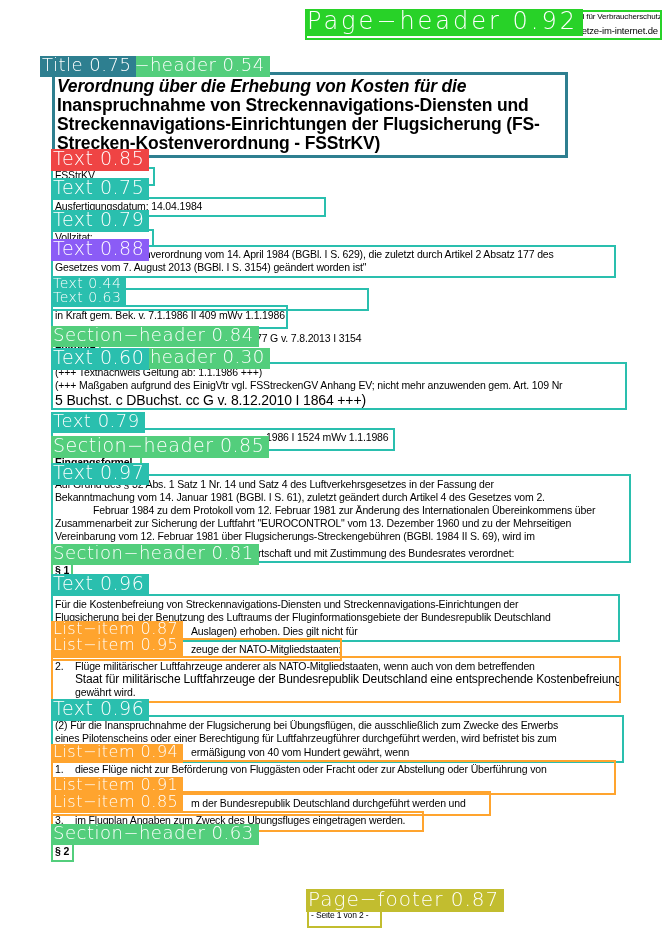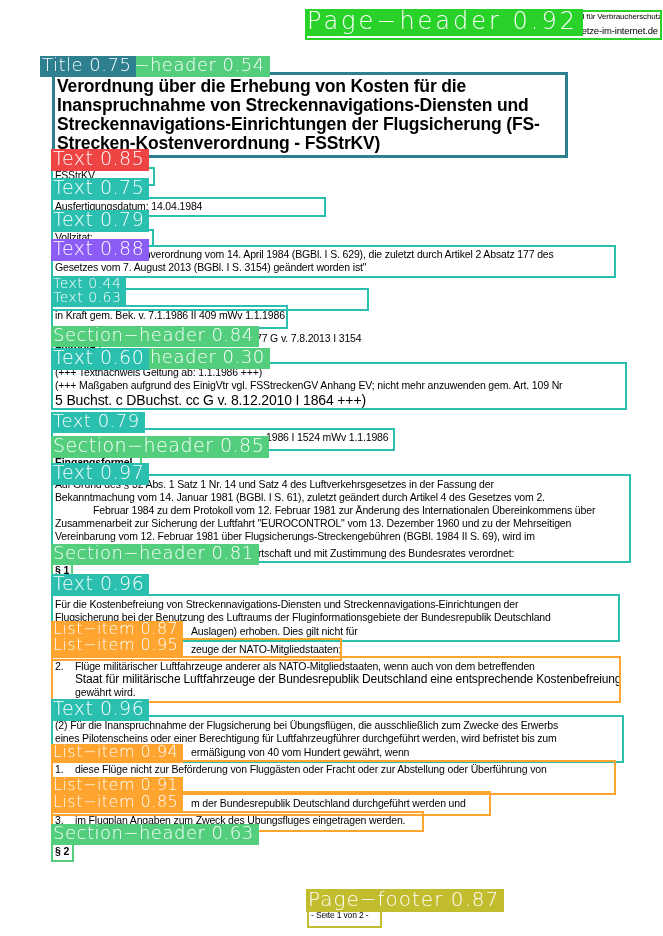--- a/index.html
+++ b/index.html
@@ -13,21 +13,21 @@
         font-family:"DejaVu Sans",sans-serif;font-weight:300;
         line-height:1.05;padding:0 5px 2px 2px;letter-spacing:1px;}
 </style>
 </head>
 <body>
 
 <div id="page" style="width: 663px; height: 936px; background: rgb(255, 255, 255);">
   <div id="doc-layer">
       <div class="doc-text" style="left: 580px; top: 12px; font-size: 8px; z-index: 1;">d für Verbraucherschutz</div>
       <div class="doc-text" style="left: 338px; top: 26px; font-size: 9.5px; z-index: 1; width: 320px; text-align: right;">sowie des Bundesamts für Justiz - www.gesetze-im-internet.de</div>
-      <div class="doc-text bold" style="left: 57px; top: 76px; font-size: 17.5px; z-index: 1;">Verordnung über die Erhebung von Kosten für die</div>
+      <div class="doc-text bold" style="left: 57px; top: 76px; font-size: 17.5px; z-index: 1; font-style: italic;">Verordnung über die Erhebung von Kosten für die</div>
       <div class="doc-text bold" style="left: 57px; top: 95px; font-size: 17.5px; z-index: 1;">Inanspruchnahme von Streckennavigations-Diensten und</div>
       <div class="doc-text bold" style="left: 57px; top: 114px; font-size: 17.5px; z-index: 1;">Streckennavigations-Einrichtungen der Flugsicherung (FS-</div>
       <div class="doc-text bold" style="left: 57px; top: 133px; font-size: 17.5px; z-index: 1;">Strecken-Kostenverordnung - FSStrKV)</div>
       <div class="doc-text" style="left: 55px; top: 169px; font-size: 10.5px; z-index: 1;">FSStrKV</div>
       <div class="doc-text" style="left: 55px; top: 200px; font-size: 10.5px; z-index: 1;">Ausfertigungsdatum: 14.04.1984</div>
       <div class="doc-text" style="left: 55px; top: 231px; font-size: 10.5px; z-index: 1;">Vollzitat:</div>
       <div class="doc-text" style="left: 55px; top: 248px; font-size: 10.5px; z-index: 1;">"FS-Strecken-Kostenverordnung vom 14. April 1984 (BGBl. I S. 629), die zuletzt durch Artikel 2 Absatz 177 des</div>
       <div class="doc-text" style="left: 55px; top: 261px; font-size: 10.5px; z-index: 1;">Gesetzes vom 7. August 2013 (BGBl. I S. 3154) geändert worden ist"</div>
       <div class="doc-text" style="left: 130px; top: 292px; font-size: 10.5px; z-index: 1; margin-top: 40px;">geändert durch Art. 2 Abs. 177 G v. 7.8.2013 I 3154</div>
       <div class="doc-text" style="left: 55px; top: 309px; font-size: 10.5px; z-index: 1;">in Kraft gem. Bek. v. 7.1.1986 II 409 mWv 1.1.1986</div>

